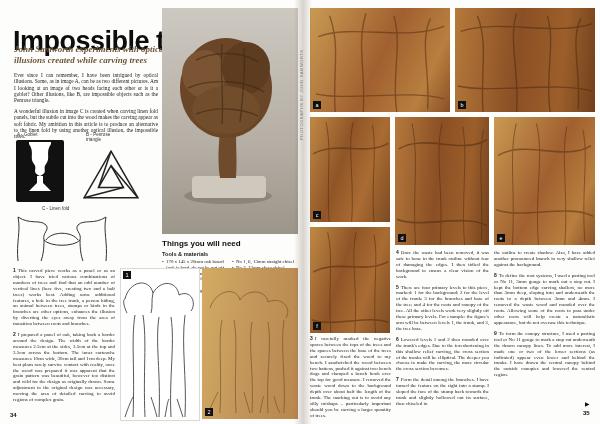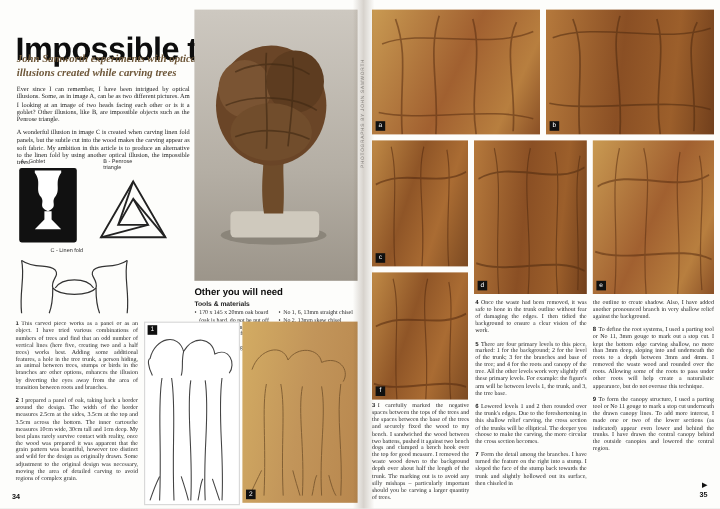--- a/index.html
+++ b/index.html
@@ -99,21 +99,21 @@
           <path d="M26 80 C48 70 84 72 102 84"></path>
           <path d="M34 106 C54 98 80 100 96 108"></path>
           <path d="M60 36 C58 64 62 92 60 116"></path>
           <path d="M82 40 C84 66 80 94 78 114"></path>
         </g>
       </svg>
     </div>
 
     <div class="abs credit" style="left:299px;top:10px;height:130px;">PHOTOGRAPHS BY JOHN SAMWORTH</div>
 
-    <div class="abs need-title" style="left:162px;top:239px;">Other you will need</div>
+    <div class="abs need-title" style="left:162px;top:239px;">Things you will need</div>
     <div class="abs need-sub" style="left:162px;top:251px;">Tools &amp; materials</div>
     <div class="abs" style="left:162px;top:259px;width:64px;">
       <div class="bullet">170 x 145 x 20mm oak board (oak is hard, do not be put off because the carving is physical, use a softer wood instead)</div>
       <div class="bullet">No 11, 3mm straight fluter</div>
     </div>
     <div class="abs" style="left:232px;top:259px;width:66px;">
       <div class="bullet">No 1, 6, 13mm straight chisel</div>
       <div class="bullet">No 2, 13mm skew chisel</div>
       <div class="bullet">No 4, 10mm back bent gouge</div>
       <div class="bullet">Assortment of straight gouges that you might have: 10 mm No 5, 6, 7 or 8</div>

